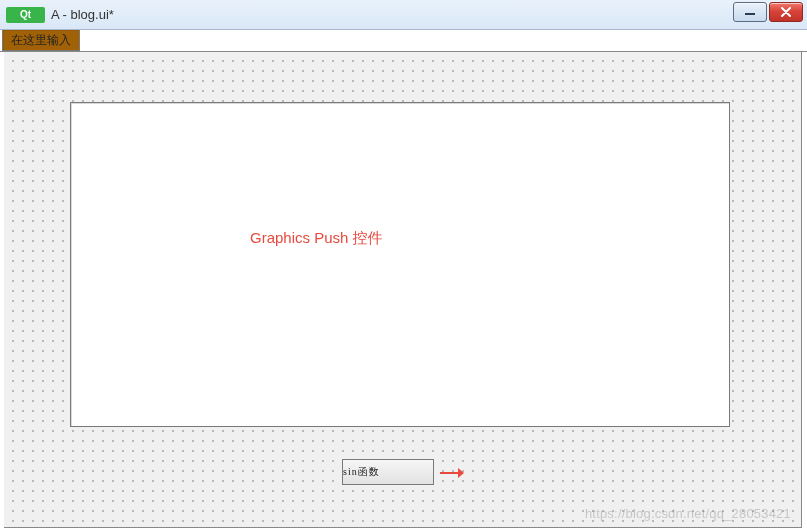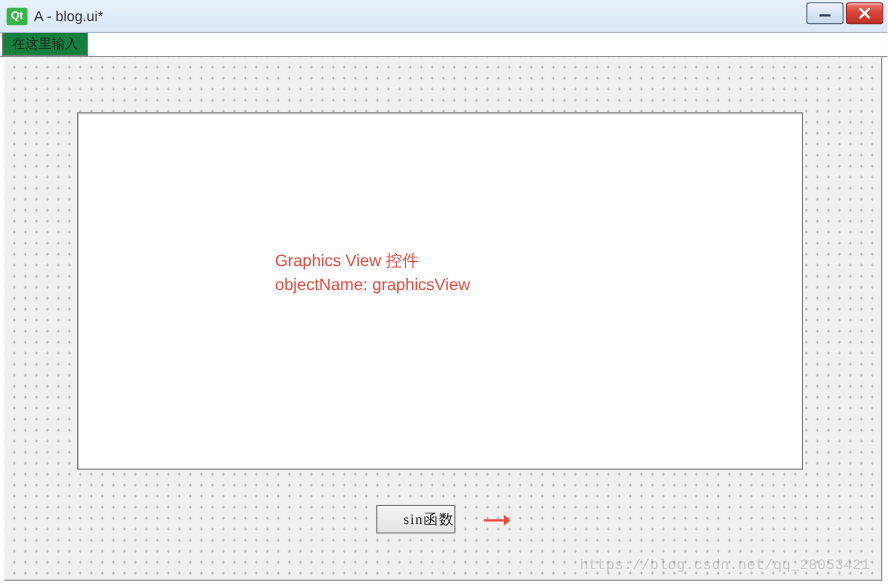--- a/index.html
+++ b/index.html
@@ -16,21 +16,21 @@
   .titlebar {
     height: 30px;
     background: linear-gradient(#e9f2fb, #d9e7f7);
     border-bottom: 1px solid #a7b8cc;
     display: flex;
     align-items: center;
     padding: 0 4px 0 6px;
     position: relative;
   }
   .qt-icon {
-    width: 19px; height: 16px;
+    width: 39px; height: 16px;
     background: #38b44a;
     border-radius: 2px;
     color: #fff;
     font-weight: bold;
     font-size: 10px;
     line-height: 16px;
     text-align: center;
     margin-right: 6px;
   }
   .title-text { color: #333; font-size: 13px; }
@@ -57,21 +57,21 @@
   .menubar {
     height: 22px;
     border-bottom: 1px solid #888;
     display: flex;
     align-items: stretch;
     background: #fff;
   }
   .menu-edit-slot {
     border: 1px solid #7a7a7a;
     border-top: none;
-    background: #15803d;
+    background: #a16207;
     padding: 2px 8px;
     font-size: 12px;
     color: #222;
     margin-left: 2px;
     display: flex;
     align-items: center;
     box-shadow: 1px 1px 0 rgba(0,0,0,0.08) inset;
   }
   
   .form-canvas {
@@ -89,26 +89,26 @@
     position: absolute;
     left: 66px; top: 50px;
     width: 660px; height: 325px;
     background: #fff;
     border: 1px solid #7a7a7a;
     box-shadow: inset 1px 1px 0 #d8d8d8;
   }
   .push-button {
     position: absolute;
     left: 338px; top: 407px;
-    width: 72px; height: 26px;
+    width: 92px; height: 26px;
     background: linear-gradient(#f6f6f6, #e2e2e2);
     border: 1px solid #7a7a7a;
     font-family: "SimSun", serif;
-    font-size: 13px;
-    text-align: right;
+    font-size: 10px;
+    text-align: left;
     line-height: 24px;
     color: #222;
     letter-spacing: 1px;
   }
   
   .annot {
     position: absolute;
     color: #e84a3e;
     font-size: 15px;
     line-height: 22px;
@@ -123,21 +123,20 @@
     width: 24px; height: 14px;
   }
   .arrow svg { display: block; }
   
   .watermark {
     position: absolute;
     right: 10px; bottom: 6px;
     color: rgba(120,120,120,0.35);
     font-size: 13px;
     letter-spacing: 0.2px;
-    font-family: Liberation Mono, monospace;
   }
 </style>
 </head>
 <body>
 
 <div class="titlebar">
   <div class="qt-icon">Qt</div>
   <div class="title-text">A - blog.ui*</div>
   <div class="win-controls">
     <div class="win-btn">
@@ -157,22 +156,21 @@
   <div class="menu-edit-slot">在这里输入</div>
 </div>
 
 <div class="form-canvas">
 
   <div class="graphics-view"></div>
 
   <div class="push-button">sin函数</div>
 
   <div class="annot gv">
-    <div>Graphics View 控件</div>
-    <div>objectName: graphicsView</div>
+    <div>Graphics Push 控件</div>
   </div>
 
   <div class="arrow">
     <svg width="24" height="14" viewBox="0 0 24 14">
       <line x1="0" y1="7" x2="18" y2="7" stroke="#e84a3e" stroke-width="2"></line>
       <polygon points="18,2 24,7 18,12" fill="#e84a3e"></polygon>
     </svg>
   </div>
 
   <div class="annot btn">

